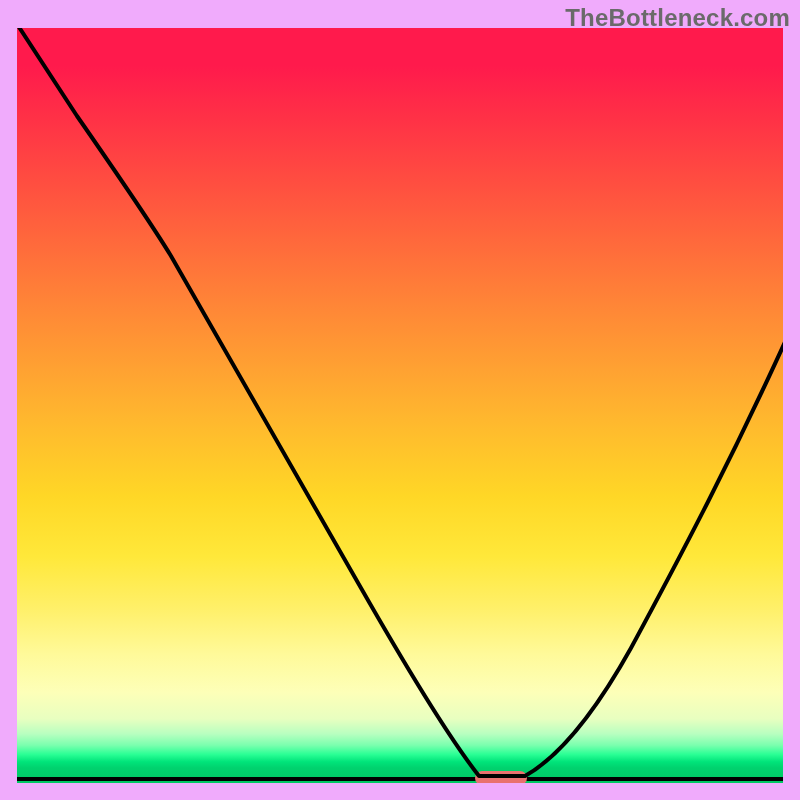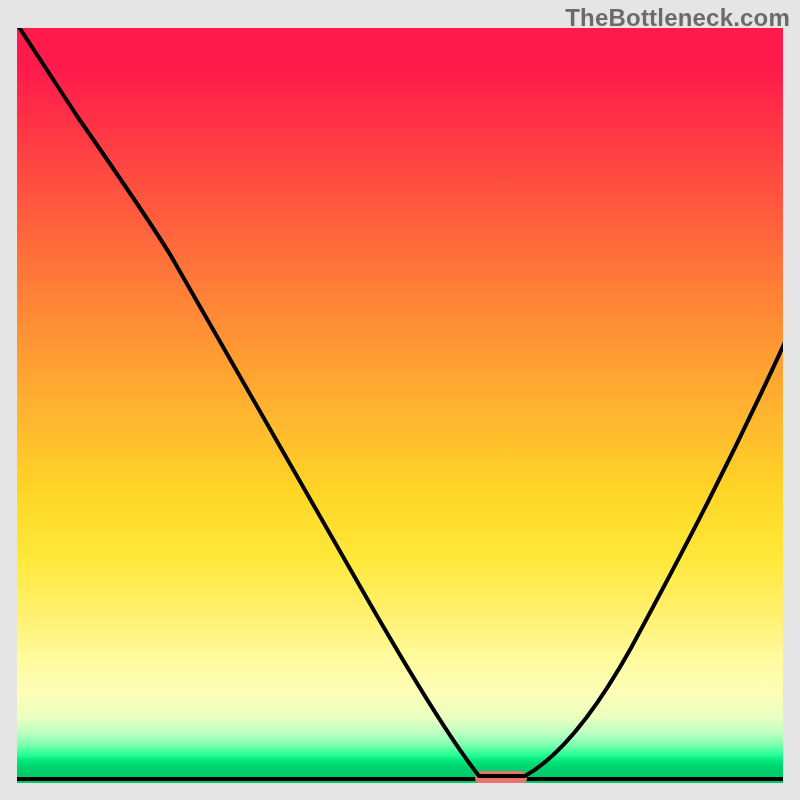--- a/index.html
+++ b/index.html
@@ -8,21 +8,21 @@
     width: 800px;
     height: 800px;
     background: #000;
     overflow: hidden;
     font-family: Arial, Helvetica, sans-serif;
   }
   .frame {
     position: relative;
     width: 800px;
     height: 800px;
-    background: #e5e5e5;
+    background: #f0abfc;
   }
   .watermark {
     position: absolute;
     top: 4px;
     right: 10px;
     color: #6a6a6a;
     font-size: 24px;
     font-weight: 600;
     letter-spacing: 0.2px;
     z-index: 10;

